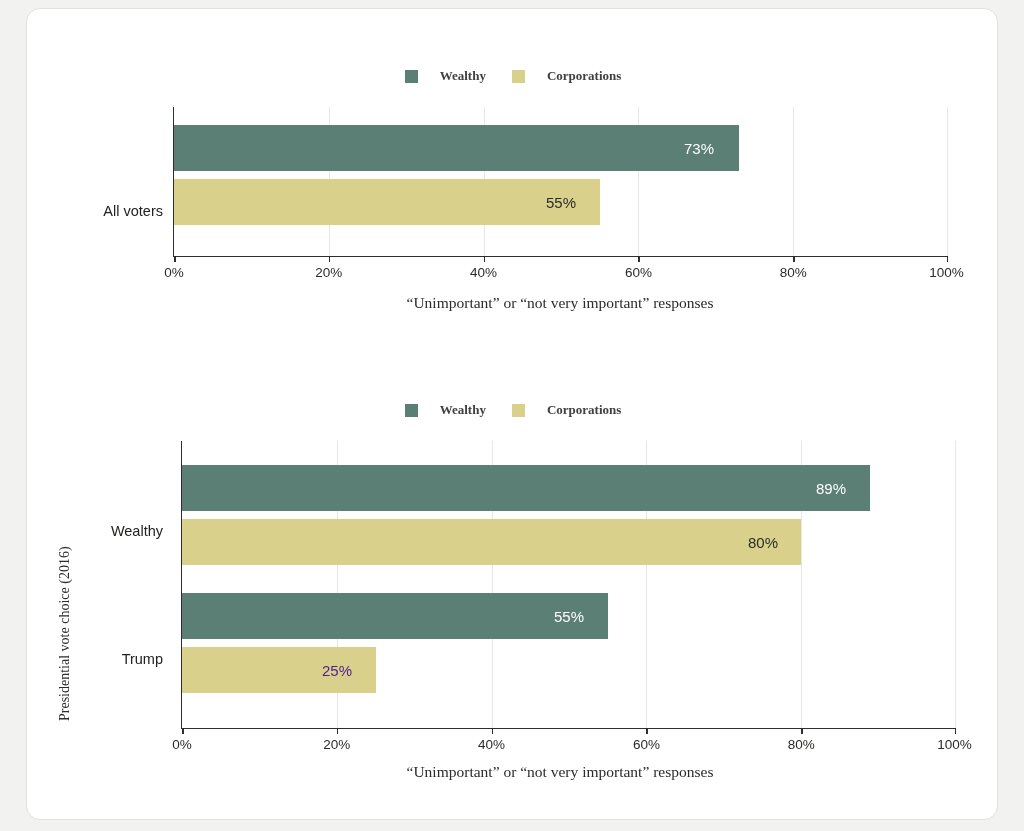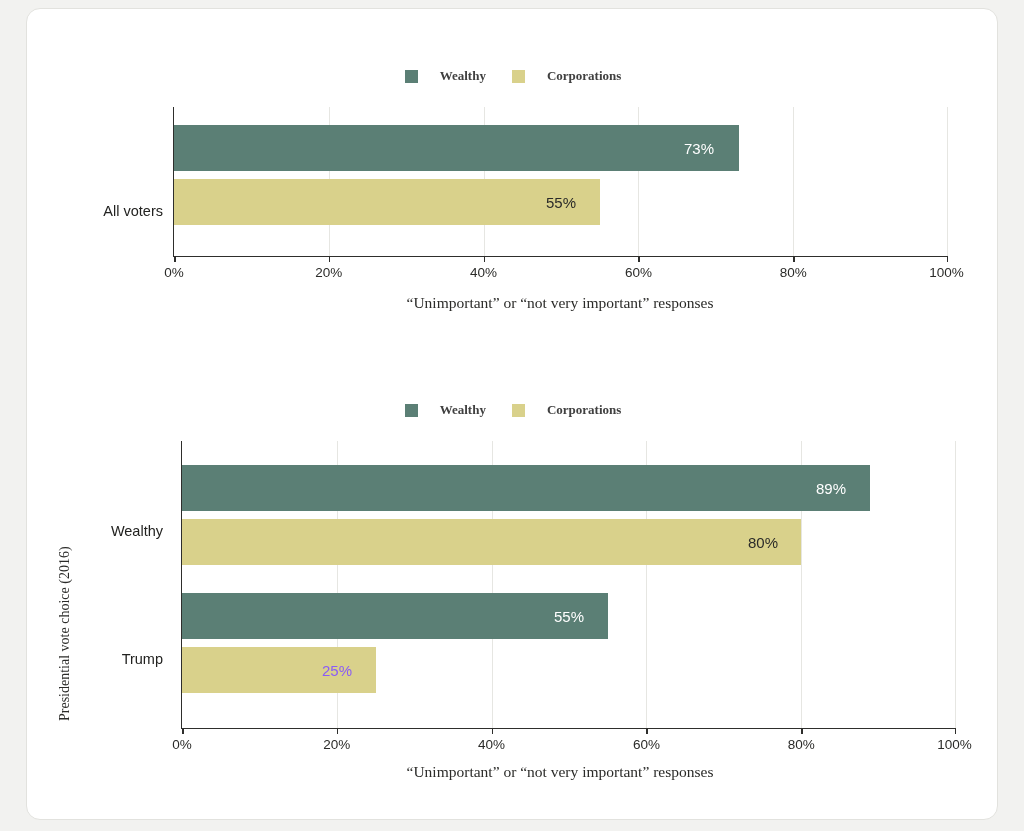--- a/index.html
+++ b/index.html
@@ -212,21 +212,21 @@
         <div class="bar" style="top:24px; height:46px; width:688.4px; background:#5b7f75;"></div>
         <div class="bar-value" style="left:634px; top:47px; color:#ffffff;">89%</div>
 
         <div class="bar" style="top:78px; height:46px; width:619.2px; background:#d9d18b;"></div>
         <div class="bar-value" style="left:566px; top:101px; color:#2b2b29;">80%</div>
 
         <div class="bar" style="top:152px; height:46px; width:425.7px; background:#5b7f75;"></div>
         <div class="bar-value" style="left:372px; top:175px; color:#ffffff;">55%</div>
 
         <div class="bar" style="top:206px; height:46px; width:193.5px; background:#d9d18b;"></div>
-        <div class="bar-value" style="left:140px; top:229px; color:#8b5cf6;">25%</div>
+        <div class="bar-value" style="left:140px; top:229px; color:#4c1d95;">25%</div>
 
         <div class="tick-mark" style="left:0px;"></div>
         <div class="tick-mark" style="left:154.8px;"></div>
         <div class="tick-mark" style="left:309.6px;"></div>
         <div class="tick-mark" style="left:464.4px;"></div>
         <div class="tick-mark" style="left:619.2px;"></div>
         <div class="tick-mark" style="left:772.5px;"></div>
 
         <div class="tick-label" style="left:0px; top:296px;">0%</div>
         <div class="tick-label" style="left:154.8px; top:296px;">20%</div>

